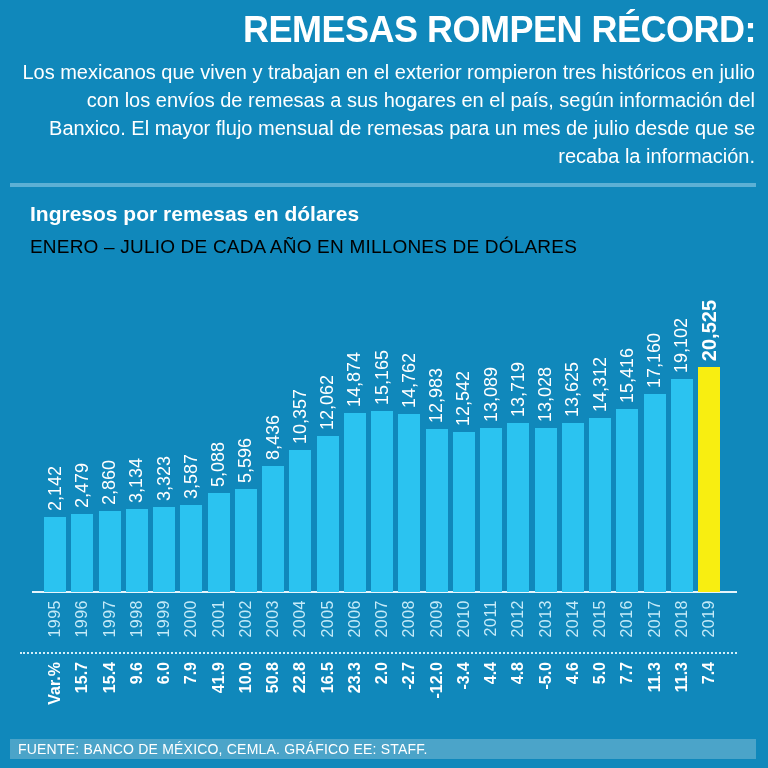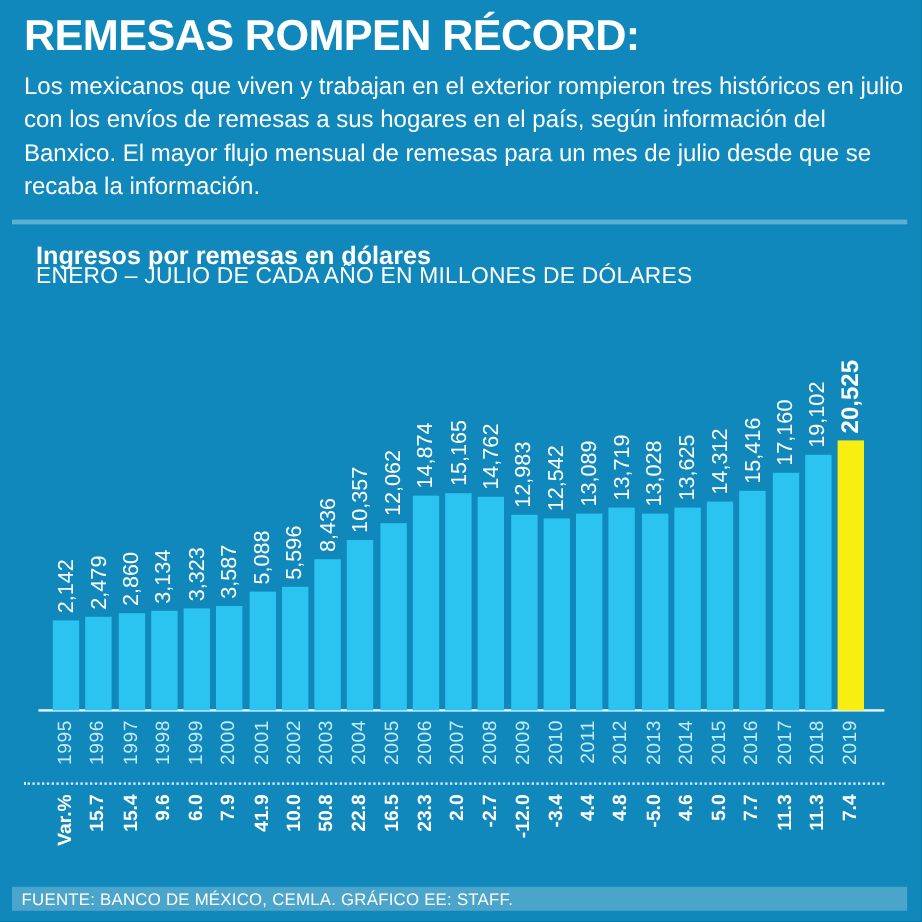--- a/index.html
+++ b/index.html
@@ -3,28 +3,28 @@
 <meta charset="utf-8">
 <style>
   html,body{margin:0;padding:0;background:#0b6f9b;}
   .stage{
     position:relative;width:768px;height:768px;overflow:hidden;
     background:#1088bb;
     font-family:"Liberation Sans","DejaVu Sans",sans-serif;
     color:#ffffff;
   }
   
-  .header{position:absolute;left:20px;top:10px;width:736px;}
+  .header{position:absolute;left:20px;top:10px;width:736px;text-align:right;}
   .title1{font-size:36px;font-weight:bold;letter-spacing:-0.5px;line-height:1.1;}
   .title2{font-size:34px;font-weight:400;letter-spacing:-0.5px;line-height:1.15;margin-top:2px;}
   .intro{font-size:20px;font-weight:400;line-height:28px;margin-top:8px;width:735px;}
   .divider{position:absolute;left:10px;top:183px;width:746px;height:4px;background:#5cb0d5;}
   
   .chart-title{position:absolute;left:30px;top:202px;font-size:21px;font-weight:bold;}
-  .chart-subtitle{position:absolute;left:30px;top:220px;font-size:19px;color:#ffffff;letter-spacing:0.2px;}
+  .chart-subtitle{position:absolute;left:30px;top:236px;font-size:19px;color:#000000;letter-spacing:0.2px;}
   
   .plot{position:absolute;left:0;top:0;width:768px;height:768px;}
   .bar{position:absolute;bottom:176px;width:22px;}
   .axis-line{position:absolute;left:32px;top:591px;width:705px;height:2px;background:#e6f4fb;}
   .dotted-line{position:absolute;left:20px;top:652px;width:717px;border-top:2px dotted #d2eef9;}
   .col{position:absolute;width:28px;display:flex;justify-content:center;}
   .vtext{writing-mode:vertical-rl;transform:rotate(180deg);white-space:nowrap;}
   .val-label{font-size:18px;color:#ffffff;}
   .val-label.hl{font-size:20px;font-weight:bold;}
   .year-label{font-size:16px;color:#c4eaf8;letter-spacing:0.5px;}

